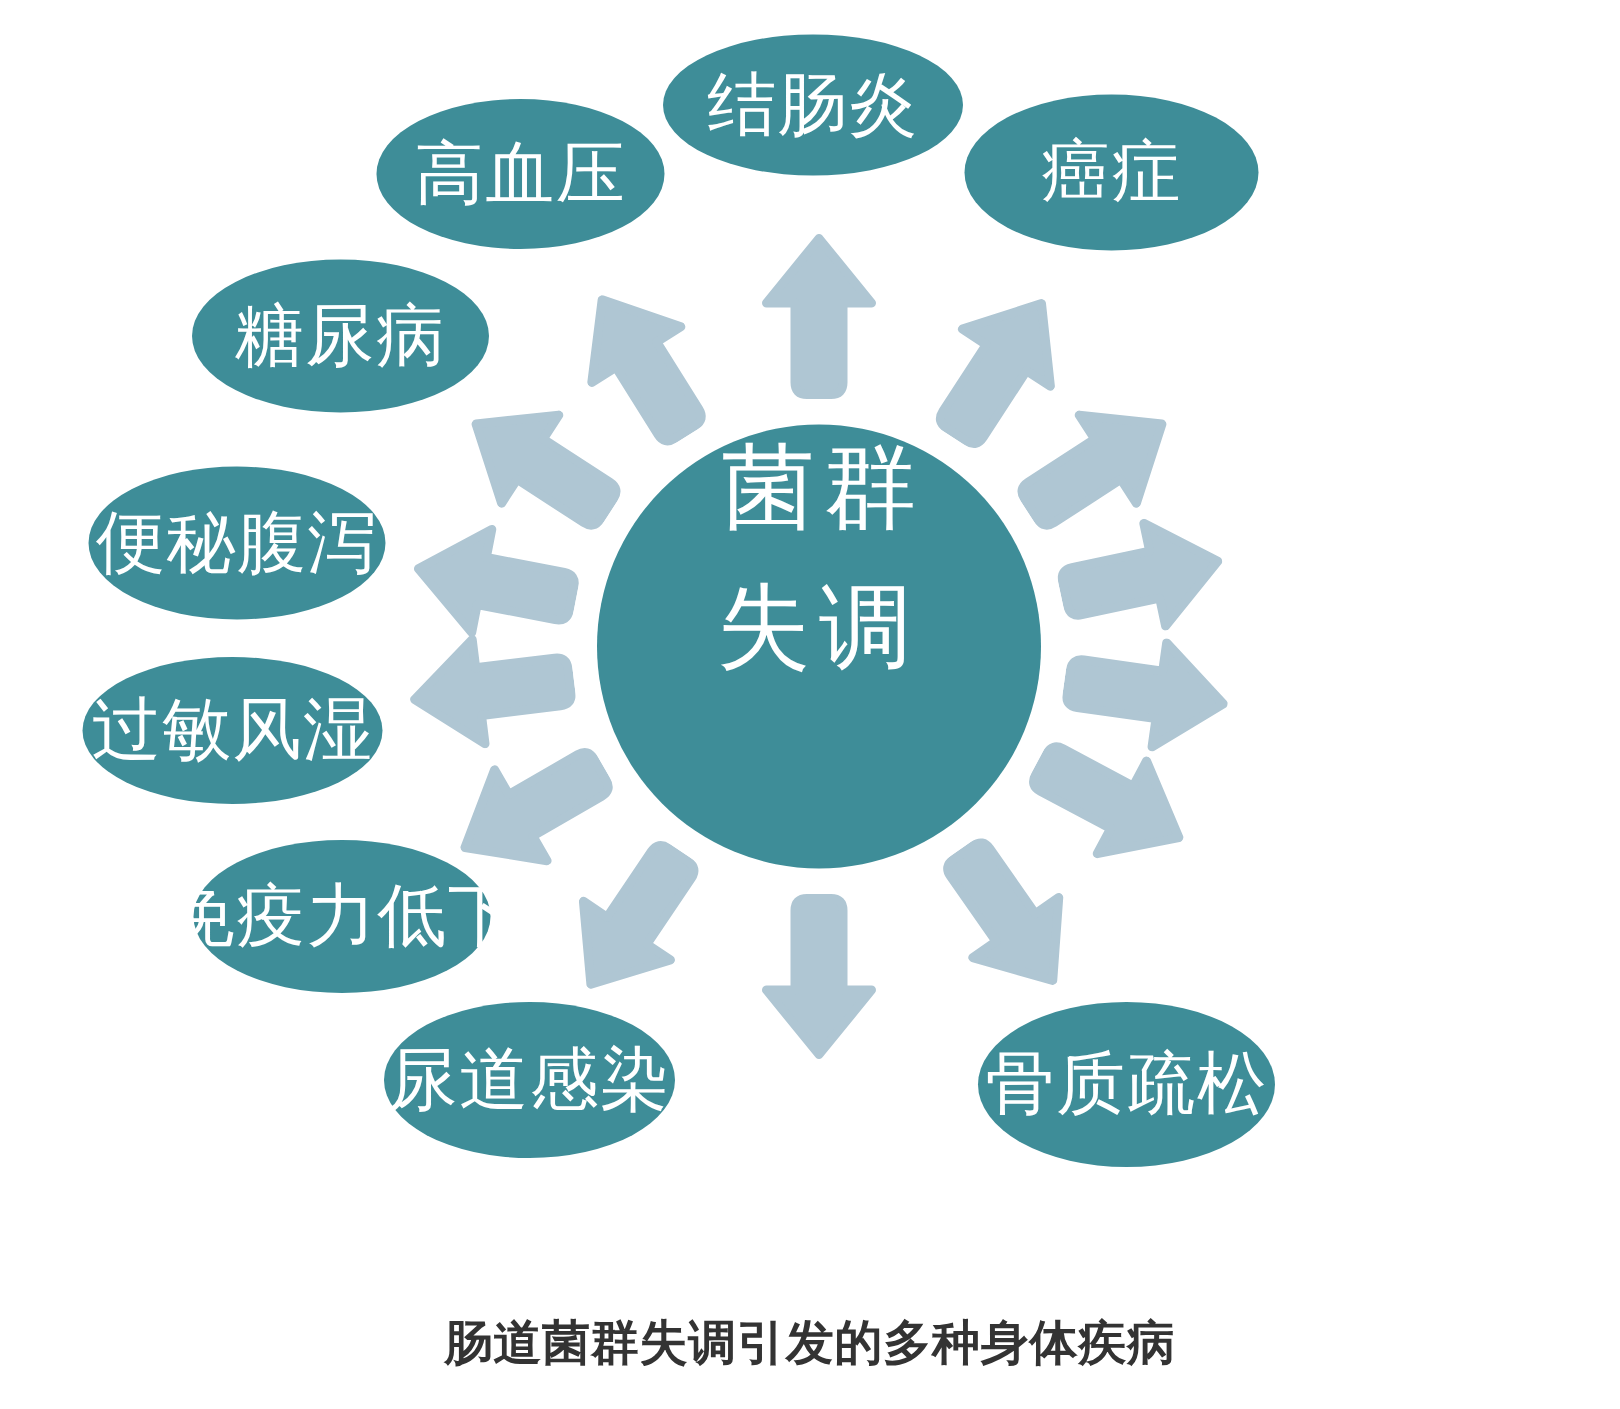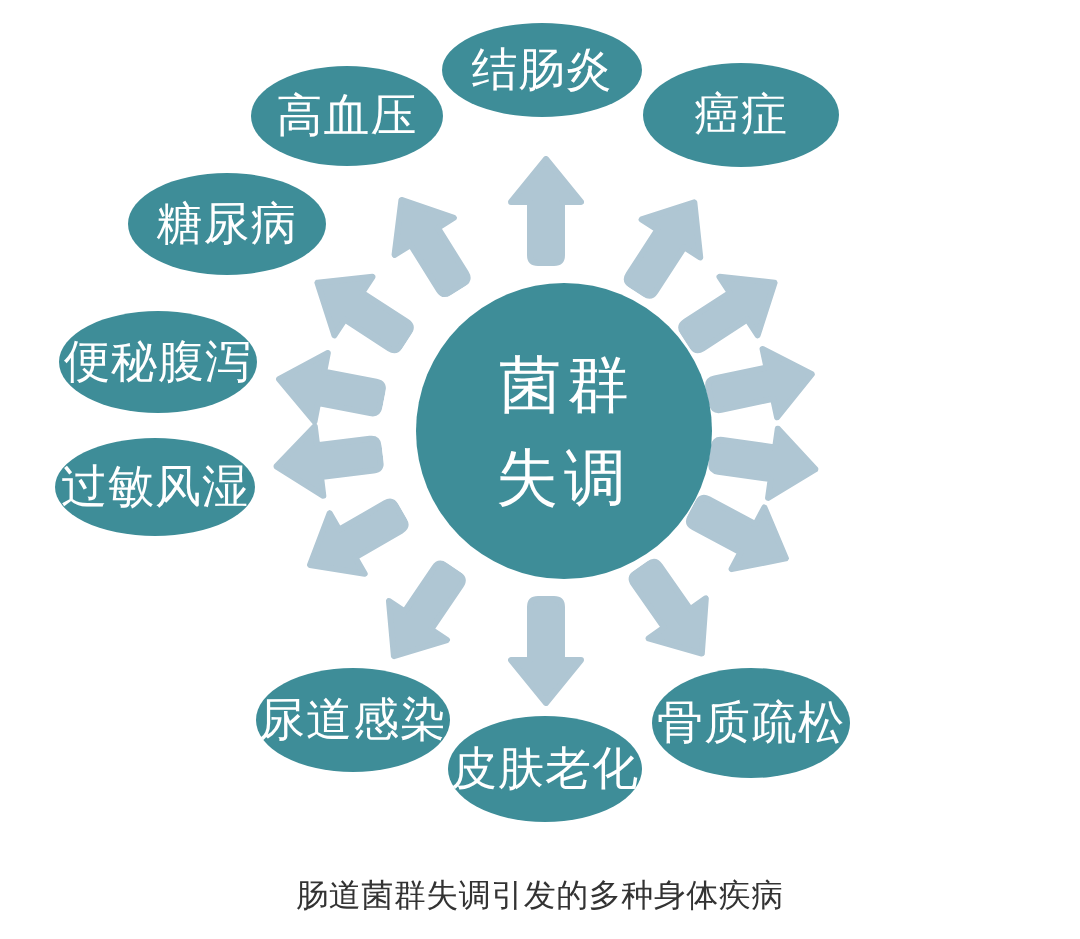--- a/index.html
+++ b/index.html
@@ -16,29 +16,30 @@
   .stage {
     position: relative;
     width: 1080px;
     height: 939px;
     background: var(--background);
     overflow: hidden;
   }
 
   .center-node {
     position: absolute;
-    left: 416px; top: 283px;
+    left: 398px; top: 283px;
     width: 296px; height: 296px;
     border-radius: 50%;
     background: var(--node-fill);
     display: flex;
-    align-items: center;
+    align-items: flex-start;
     justify-content: center;
     text-align: center;
     z-index: 3;
+    font-family: Liberation Mono, monospace;
   }
   .center-label {
     color: var(--label-text);
     font-size: 62px;
     line-height: 1.5;
     letter-spacing: 6px;
     text-indent: 6px;
     white-space: pre-line;
     font-weight: 400;
   }
@@ -74,21 +75,21 @@
   }
 
   .caption {
     position: absolute;
     left: 540px; top: 874px;
     transform: translateX(-50%);
     color: var(--caption-text);
     font-size: 32px;
     letter-spacing: 0.5px;
     white-space: nowrap;
-    font-weight: 400;
+    font-weight: 700;
   }
   .svg-defs { position: absolute; width: 0; height: 0; overflow: hidden; }
 </style>
 </head>
 <body>
 
 <svg class="svg-defs" aria-hidden="true">
   <symbol id="arrow-up" viewBox="0 0 76 110">
     <path d="M38 3 L73 46 L54 46 L54 99 Q54 107 46 107 L30 107 Q22 107 22 99 L22 46 L3 46 Z"></path>
   </symbol>
@@ -183,25 +184,25 @@
   </div>
   <div class="disease-node" style="left:128px;top:173px;width:198px;height:102px">
     <span class="disease-label">糖尿病</span>
   </div>
   <div class="disease-node" style="left:59px;top:311px;width:198px;height:102px">
     <span class="disease-label">便秘腹泻</span>
   </div>
   <div class="disease-node" style="left:55px;top:438px;width:200px;height:98px">
     <span class="disease-label">过敏风湿</span>
   </div>
+  <div class="disease-node" style="left:129px;top:560px;width:198px;height:102px">
+    <span class="disease-label">免疫力低下</span>
+  </div>
   <div class="disease-node" style="left:256px;top:668px;width:194px;height:104px">
     <span class="disease-label">尿道感染</span>
   </div>
   <div class="disease-node" style="left:652px;top:668px;width:198px;height:110px">
     <span class="disease-label">骨质疏松</span>
   </div>
-  <div class="disease-node" style="left:448px;top:716px;width:194px;height:106px">
-    <span class="disease-label">皮肤老化</span>
-  </div>
 
   <div class="caption">肠道菌群失调引发的多种身体疾病</div>
 
 </div>
 
 </body></html>

